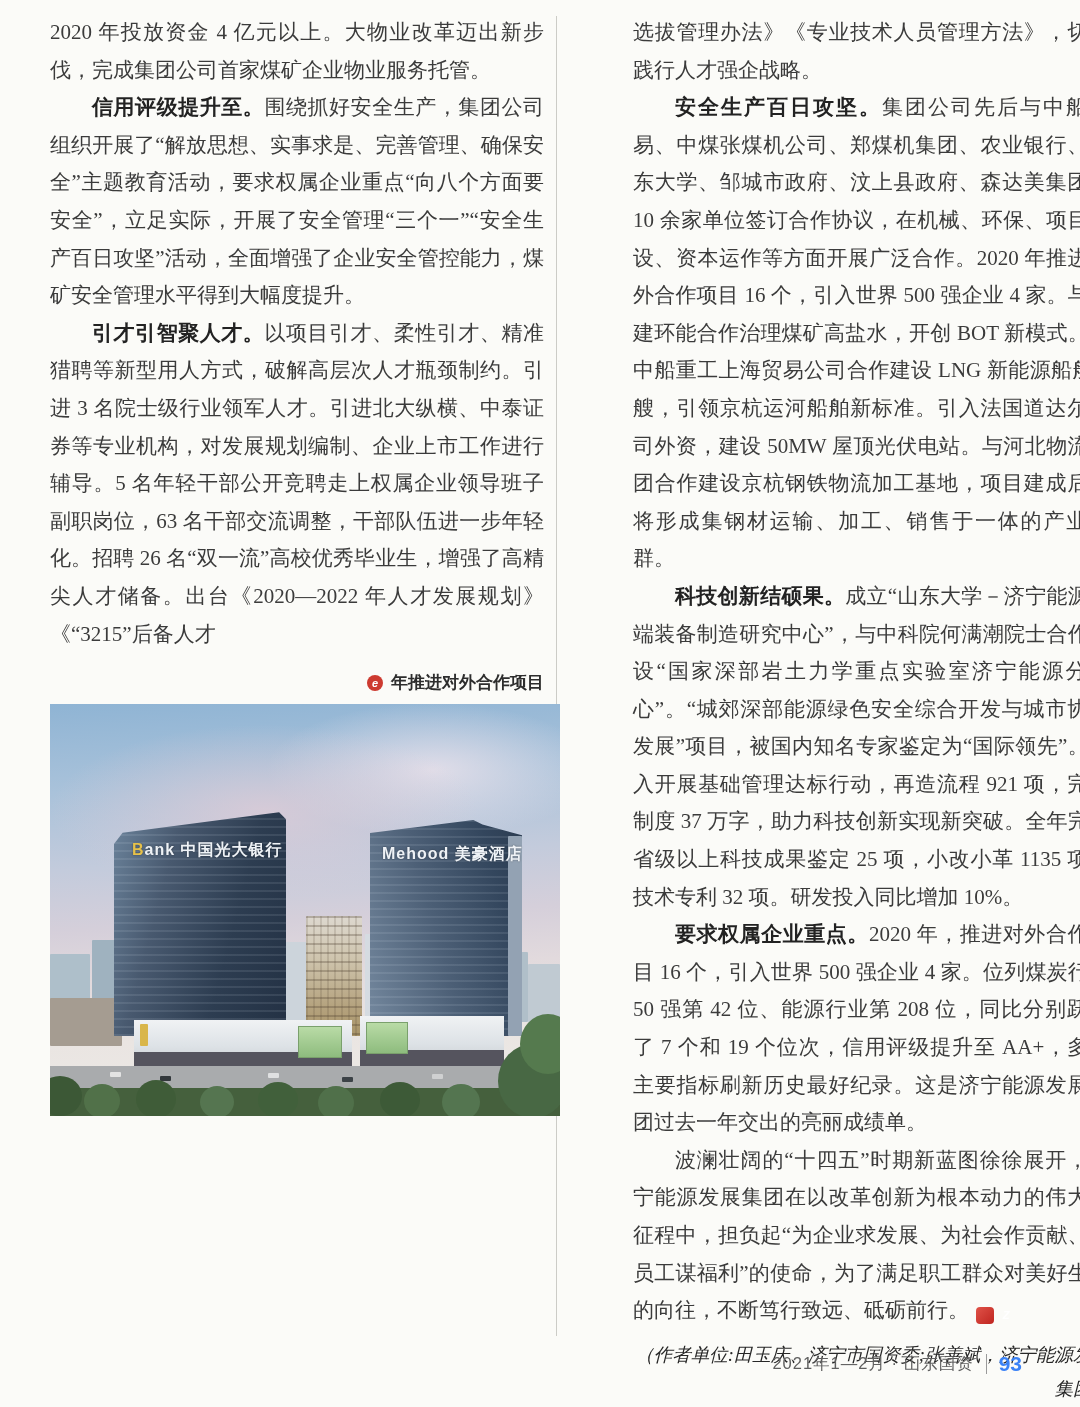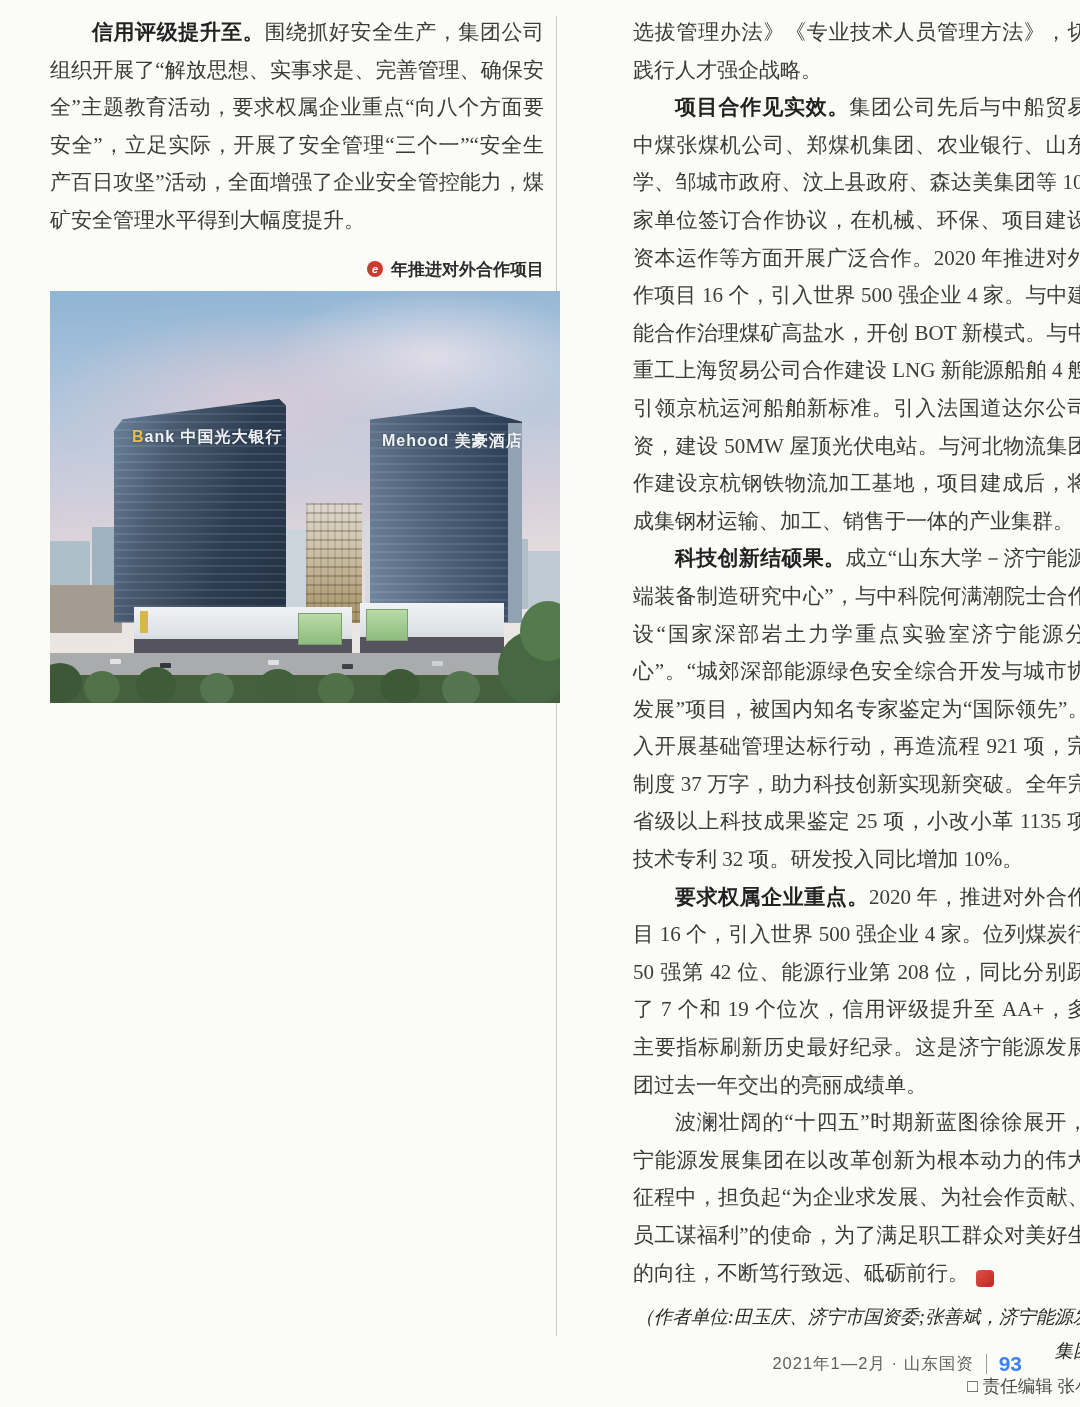--- a/index.html
+++ b/index.html
@@ -104,25 +104,27 @@
 </style>
 </head>
 <body>
 
 <div class="page">
   <div class="divider"></div>
 
   <div class="content">
 
     <div class="col-left">
+      <p class="para">2020 年投放资金 4 亿元以上。大物业改革迈出新步伐，完成集团公司首家煤矿企业物业服务托管。</p>
 
 
 
       <p class="para indent"><span class="lead">信用评级提升至。</span><span>围绕抓好安全生产，集团公司组织开展了“解放思想、实事求是、完善管理、确保安全”主题教育活动，要求权属企业重点“向八个方面要安全”，立足实际，开展了安全管理“三个一”“安全生产百日攻坚”活动，全面增强了企业安全管控能力，煤矿安全管理水平得到大幅度提升。</span></p>
 
+      <p class="para indent"><span class="lead">引才引智聚人才。</span><span>以项目引才、柔性引才、精准猎聘等新型用人方式，破解高层次人才瓶颈制约。引进 3 名院士级行业领军人才。引进北大纵横、中泰证券等专业机构，对发展规划编制、企业上市工作进行辅导。5 名年轻干部公开竞聘走上权属企业领导班子副职岗位，63 名干部交流调整，干部队伍进一步年轻化。招聘 26 名“双一流”高校优秀毕业生，增强了高精尖人才储备。出台《2020—2022 年人才发展规划》《“3215”后备人才</span></p>
 
       <div class="caption-row">
         <span class="logo-dot">e</span>
         <span>年推进对外合作项目</span>
       </div>
 
       <div class="photo">
 
         <div class="blk" style="left:0;top:250px;width:40px;height:62px;background:#aebfca;"></div>
         <div class="blk resid" style="left:42px;top:236px;width:32px;height:76px;background:#9fb2bf;"></div>
@@ -173,21 +175,21 @@
         <div class="tree" style="left:330px;top:378px;width:40px;height:36px;background:#3d5a37;"></div>
         <div class="tree" style="left:392px;top:380px;width:38px;height:36px;background:#547550;"></div>
         <div class="tree" style="left:448px;top:340px;width:70px;height:74px;background:#486844;"></div>
         <div class="tree" style="left:470px;top:310px;width:56px;height:60px;background:#557a4e;"></div>
       </div>
     </div>
 
     <div class="col-right">
       <p class="para">选拔管理办法》《专业技术人员管理方法》，切实践行人才强企战略。</p>
 
-      <p class="para indent"><span class="lead">项目合作见实效。</span><span>集团公司先后与中船贸易、中煤张煤机公司、郑煤机集团、农业银行、山东大学、邹城市政府、汶上县政府、森达美集团等 10 余家单位签订合作协议，在机械、环保、项目建设、资本运作等方面开展广泛合作。2020 年推进对外合作项目 16 个，引入世界 500 强企业 4 家。与中建环能合作治理煤矿高盐水，开创 BOT 新模式。与中船重工上海贸易公司合作建设 LNG 新能源船舶 4 艘，引领京杭运河船舶新标准。引入法国道达尔公司外资，建设 50MW 屋顶光伏电站。与河北物流集团合作建设京杭钢铁物流加工基地，项目建成后，将形成集钢材运输、加工、销售于一体的产业集群。</span></p>
+      <p class="para indent"><span class="lead">安全生产百日攻坚。</span><span>集团公司先后与中船贸易、中煤张煤机公司、郑煤机集团、农业银行、山东大学、邹城市政府、汶上县政府、森达美集团等 10 余家单位签订合作协议，在机械、环保、项目建设、资本运作等方面开展广泛合作。2020 年推进对外合作项目 16 个，引入世界 500 强企业 4 家。与中建环能合作治理煤矿高盐水，开创 BOT 新模式。与中船重工上海贸易公司合作建设 LNG 新能源船舶 4 艘，引领京杭运河船舶新标准。引入法国道达尔公司外资，建设 50MW 屋顶光伏电站。与河北物流集团合作建设京杭钢铁物流加工基地，项目建成后，将形成集钢材运输、加工、销售于一体的产业集群。</span></p>
 
       <p class="para indent"><span class="lead">科技创新结硕果。</span><span>成立“山东大学－济宁能源高端装备制造研究中心”，与中科院何满潮院士合作建设“国家深部岩土力学重点实验室济宁能源分中心”。“城郊深部能源绿色安全综合开发与城市协同发展”项目，被国内知名专家鉴定为“国际领先”。深入开展基础管理达标行动，再造流程 921 项，完善制度 37 万字，助力科技创新实现新突破。全年完成省级以上科技成果鉴定 25 项，小改小革 1135 项，技术专利 32 项。研发投入同比增加 10%。</span></p>
 
       <p class="para indent"><span class="lead">要求权属企业重点。</span><span>2020 年，推进对外合作项目 16 个，引入世界 500 强企业 4 家。位列煤炭行业 50 强第 42 位、能源行业第 208 位，同比分别跃升了 7 个和 19 个位次，信用评级提升至 AA+，多项主要指标刷新历史最好纪录。这是济宁能源发展集团过去一年交出的亮丽成绩单。</span></p>
 
       <p class="para indent"><span>波澜壮阔的“十四五”时期新蓝图徐徐展开，济宁能源发展集团在以改革创新为根本动力的伟大新征程中，担负起“为企业求发展、为社会作贡献、为员工谋福利”的使命，为了满足职工群众对美好生活的向往，不断笃行致远、砥砺前行。</span><span class="endmark">Z</span></p>
 
       <div class="author-note">（作者单位:田玉庆、济宁市国资委;张善斌，济宁能源发展集团）</div>
 
       <div class="editor-line">□ 责任编辑 张小杰</div>

